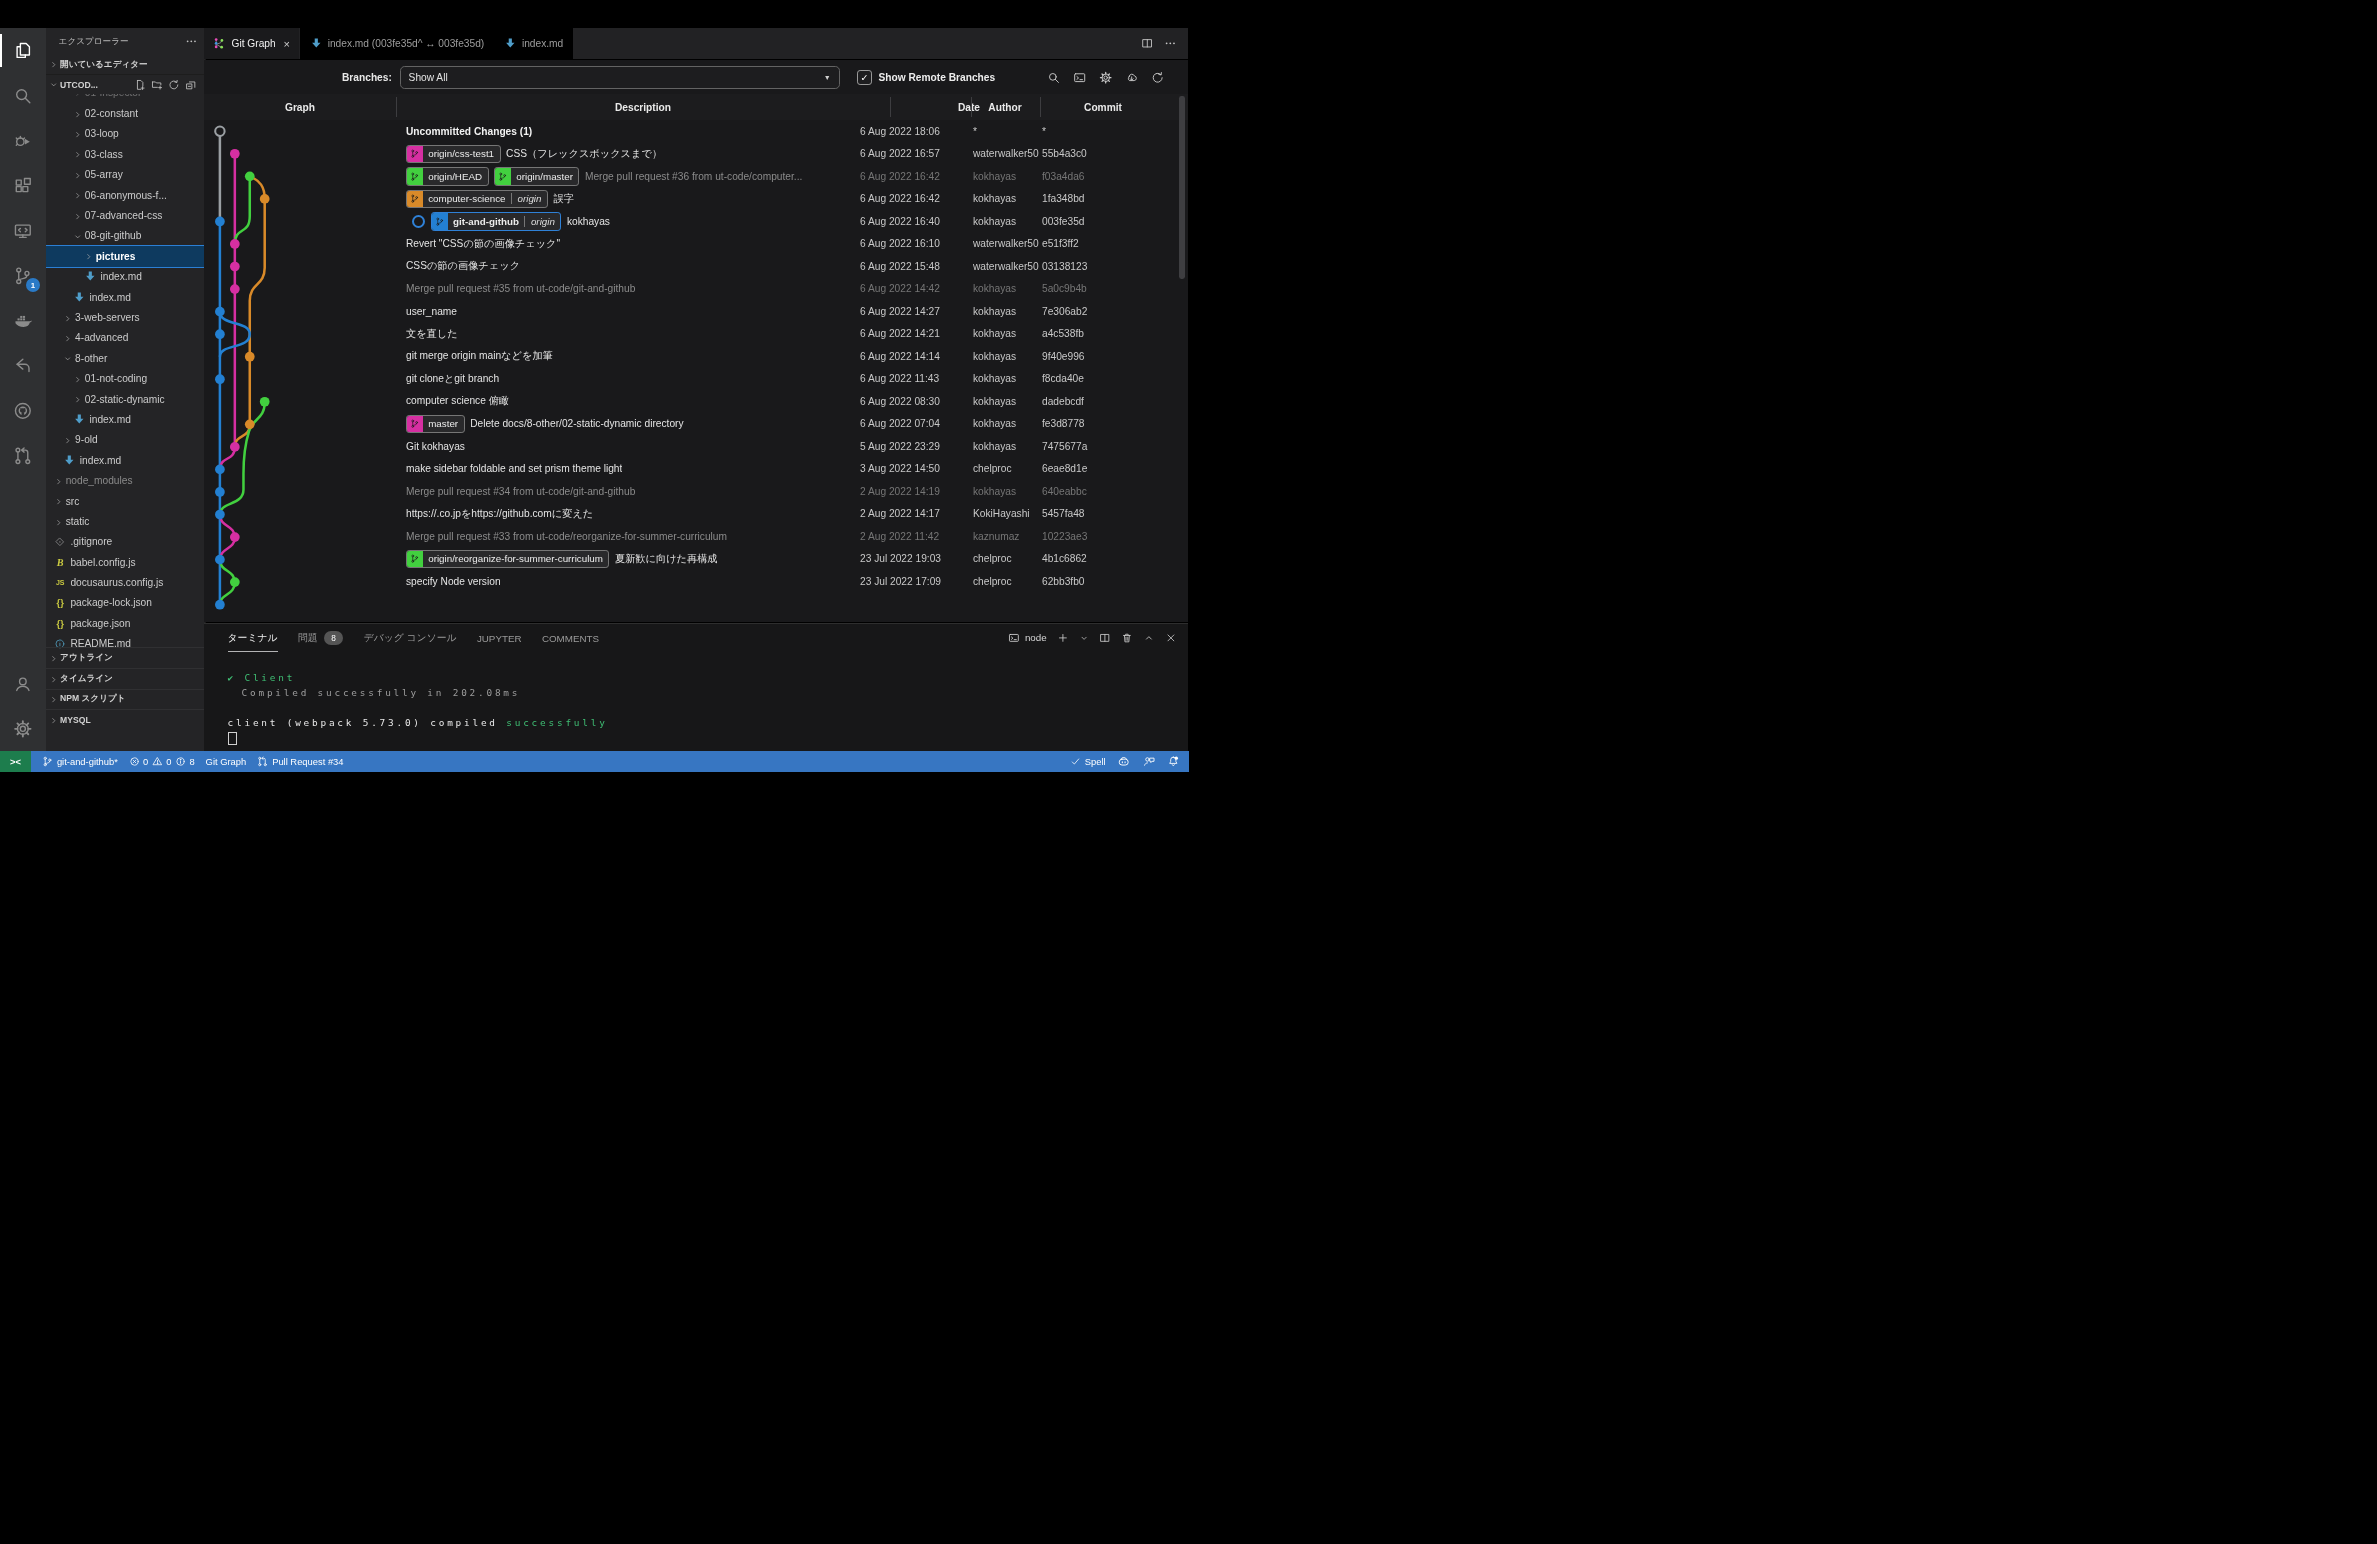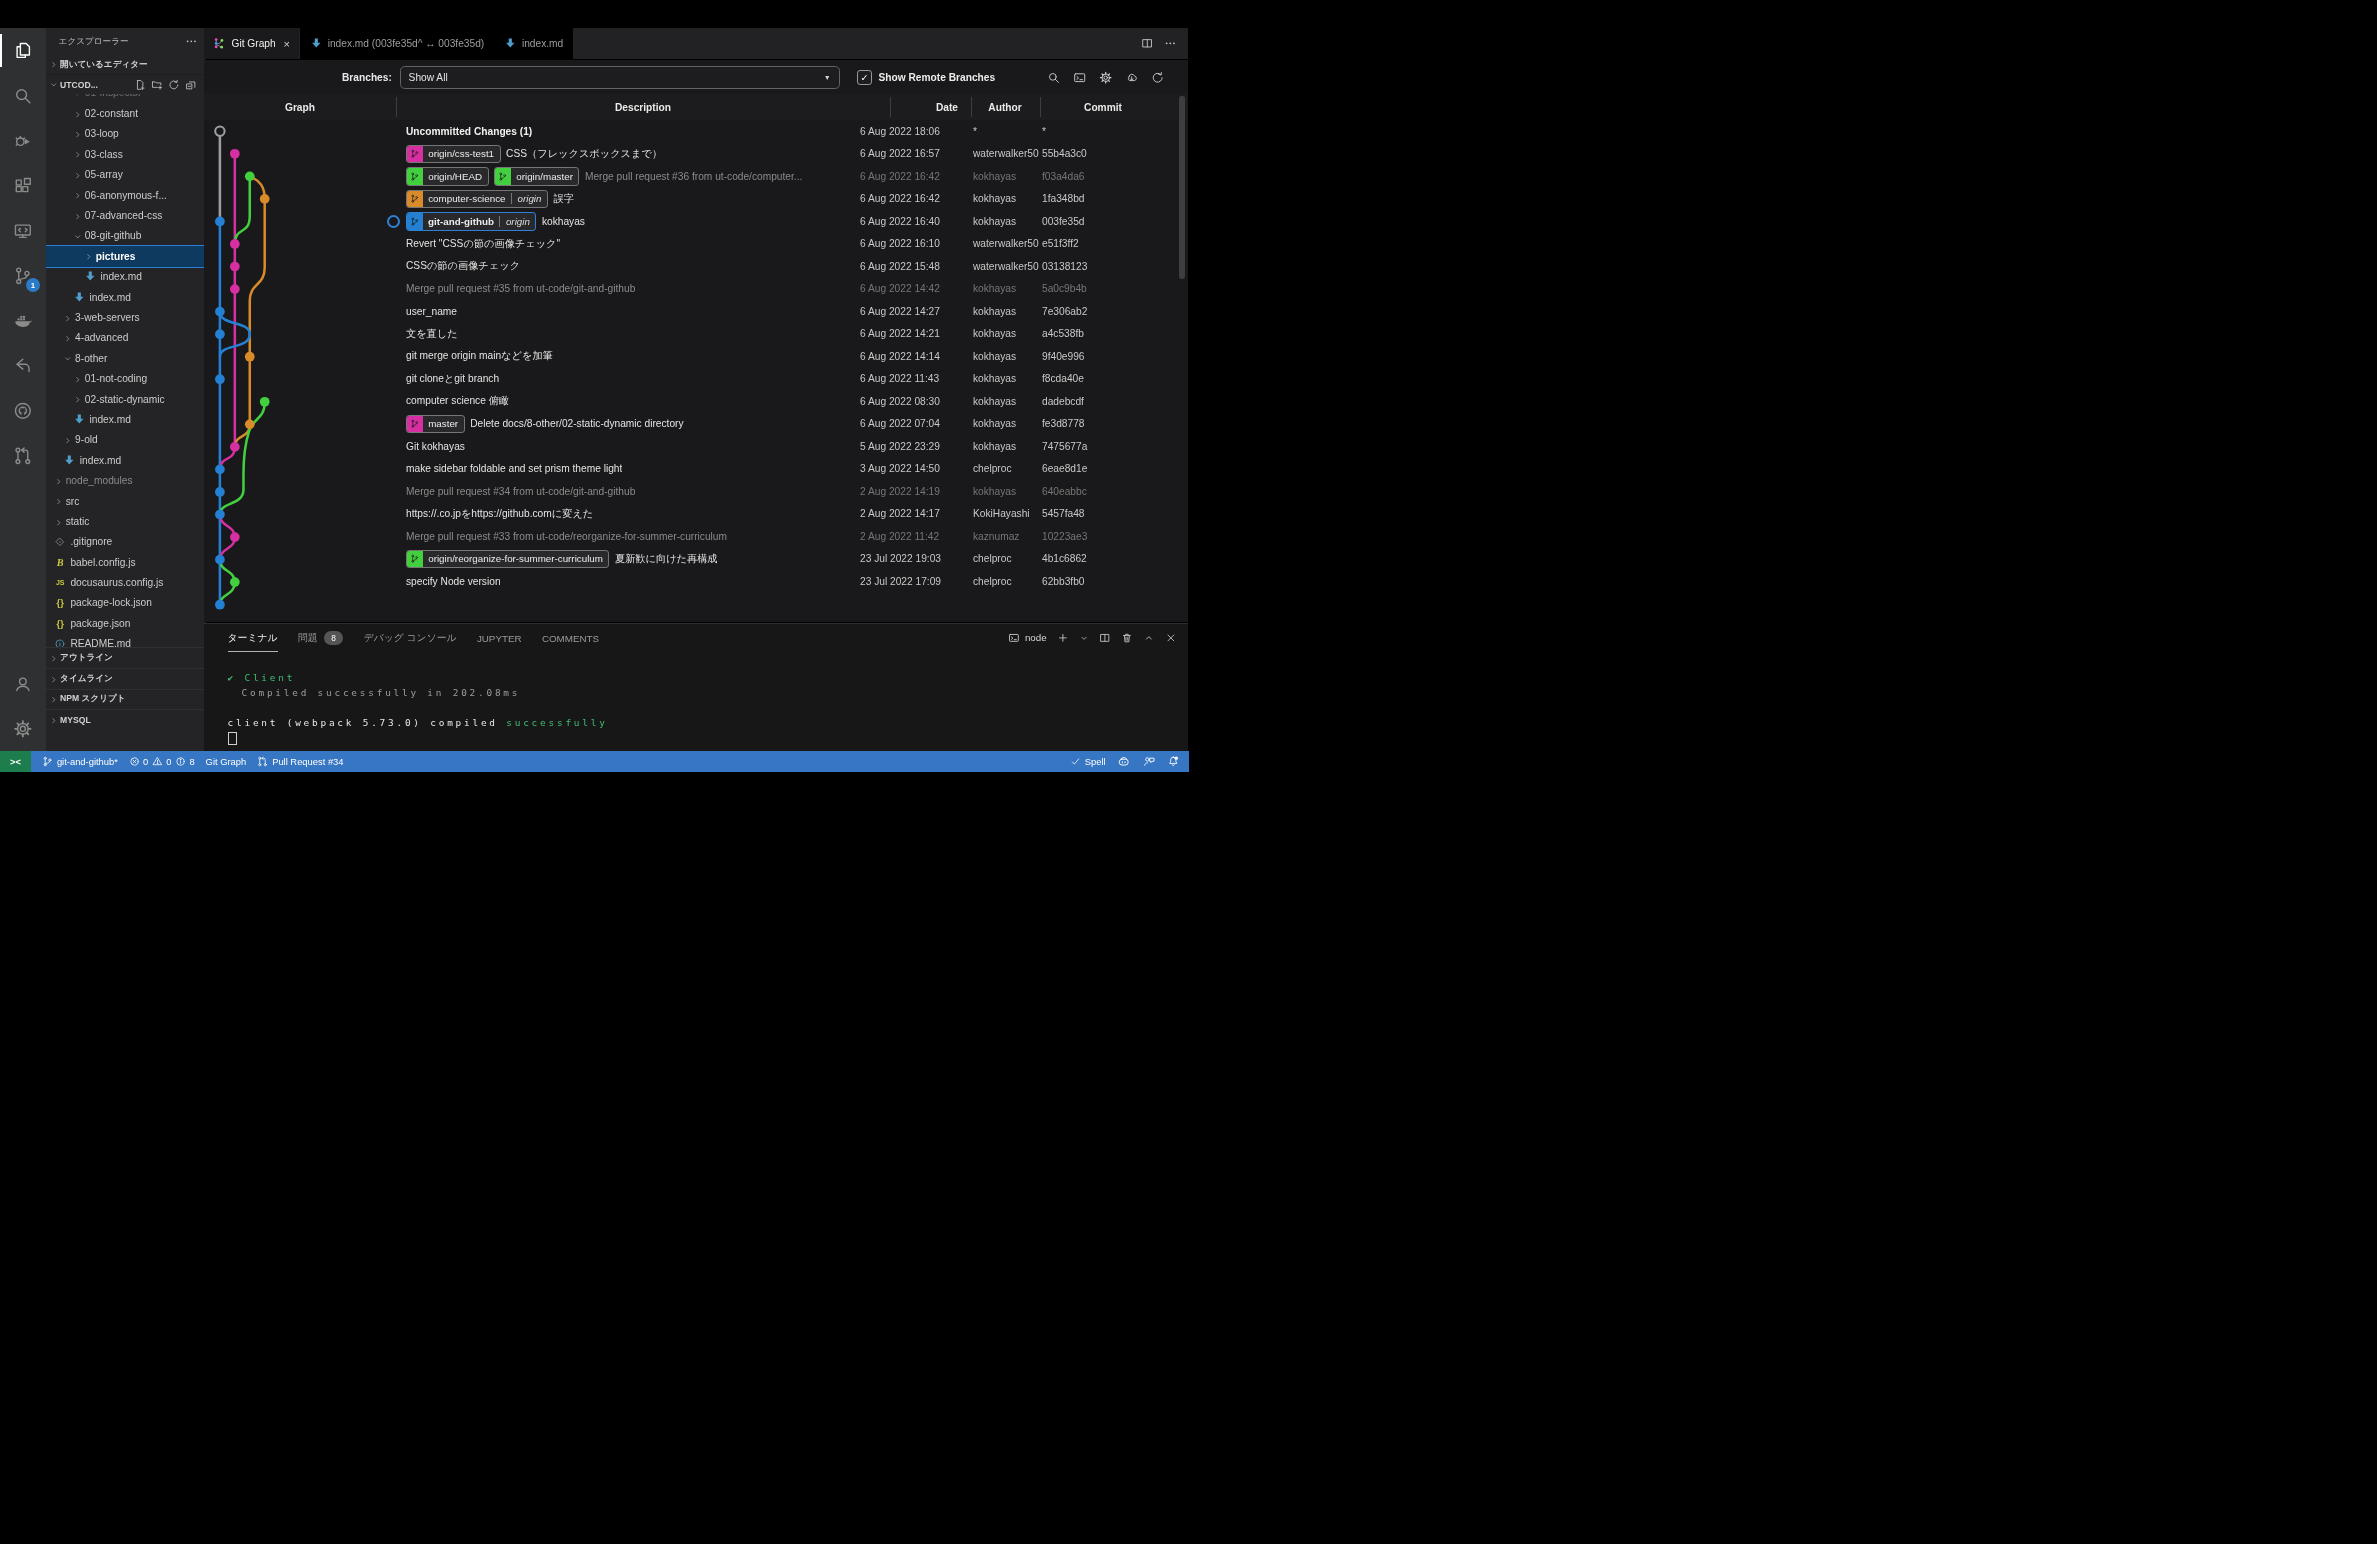--- a/index.html
+++ b/index.html
@@ -700,21 +700,21 @@
           <svg class="ic" width="13.4" height="13.4" viewBox="0 0 17 17">
             <use href="#i-refresh"></use>
           </svg>
         </span>
       </div>
   </div>
 
   <div class="abs" id="thead">
     <div class="th" style="left:0;width:192px;">Graph</div>
     <div class="th" style="left:192px;width:494px;">Description</div>
-    <div class="th" style="left:702px;width:82px;">Date</div>
+    <div class="th" style="left:724px;width:82px;">Date</div>
     <div class="th" style="left:767px;width:68px;">Author</div>
     <div class="th" style="left:836px;width:126px;">Commit</div>
     <div class="vsep" style="left:192px;"></div>
     <div class="vsep" style="left:686px;"></div>
     <div class="vsep" style="left:767px;"></div>
     <div class="vsep" style="left:836px;"></div>
   </div>
 
   <div class="abs" id="rows">
       <svg id="graph-svg" width="189" height="496" xmlns="http://www.w3.org/2000/svg" viewBox="0 0 240 631">
@@ -809,21 +809,21 @@
             <span class="nm">computer-science</span>
             <span class="rm">origin</span>
           </span>
           <span>誤字</span>
         </div>
         <div class="cdate">6 Aug 2022 16:42</div>
         <div class="cauth">kokhayas</div>
         <div class="chash">1fa348bd</div>
       </div>
       <div class="crow">
-        <div class="desc" style="left:183px;">
+        <div class="desc" style="left:208px;">
           <span class="headring"></span>
           <span class="pill current">
             <span class="swatch" style="background:#2380d2">
               <svg class="ic" width="9.4" height="9.4" viewBox="0 0 12 12">
                 <use href="#i-scm"></use>
               </svg>
             </span>
             <span class="nm">git-and-github</span>
             <span class="rm">origin</span>
           </span>

